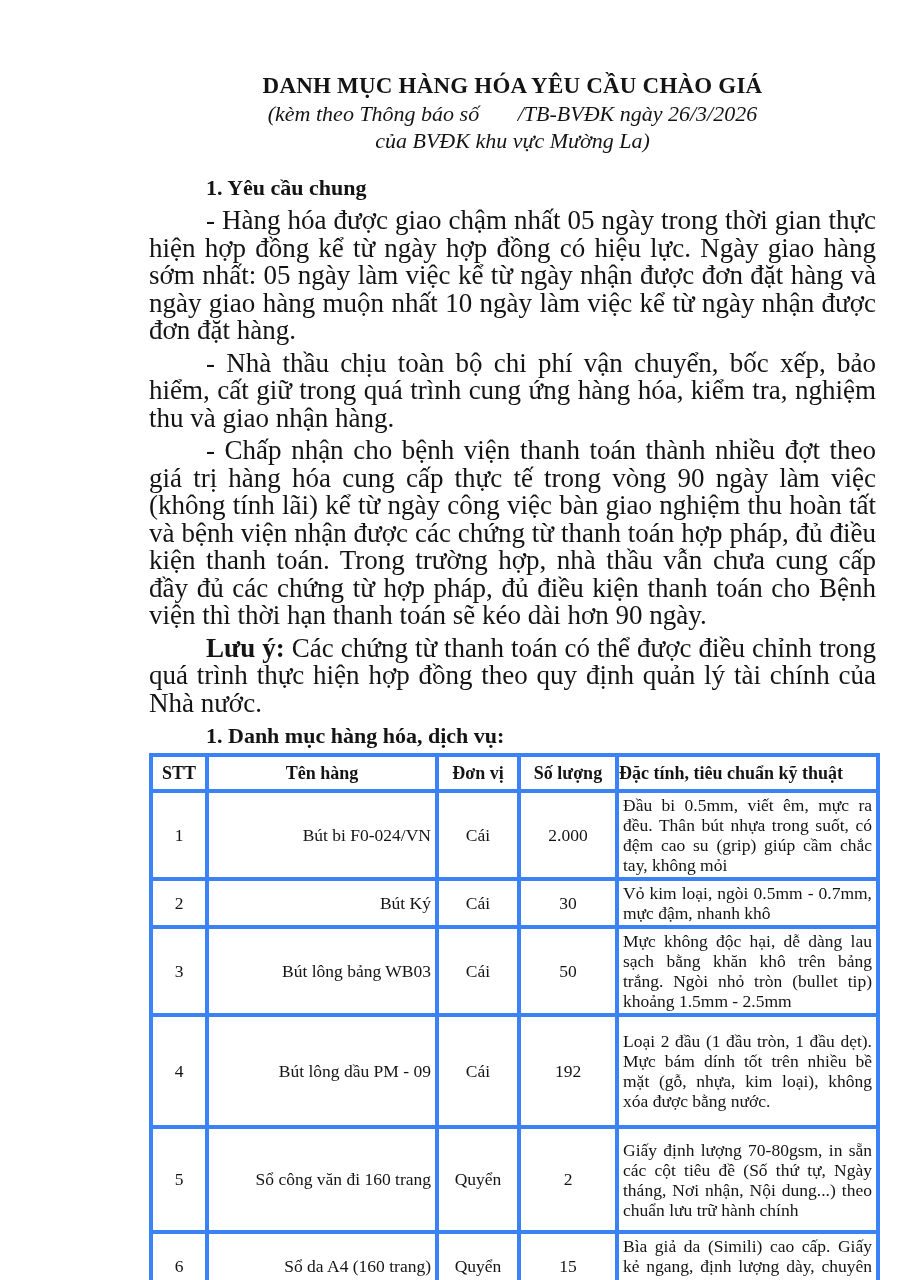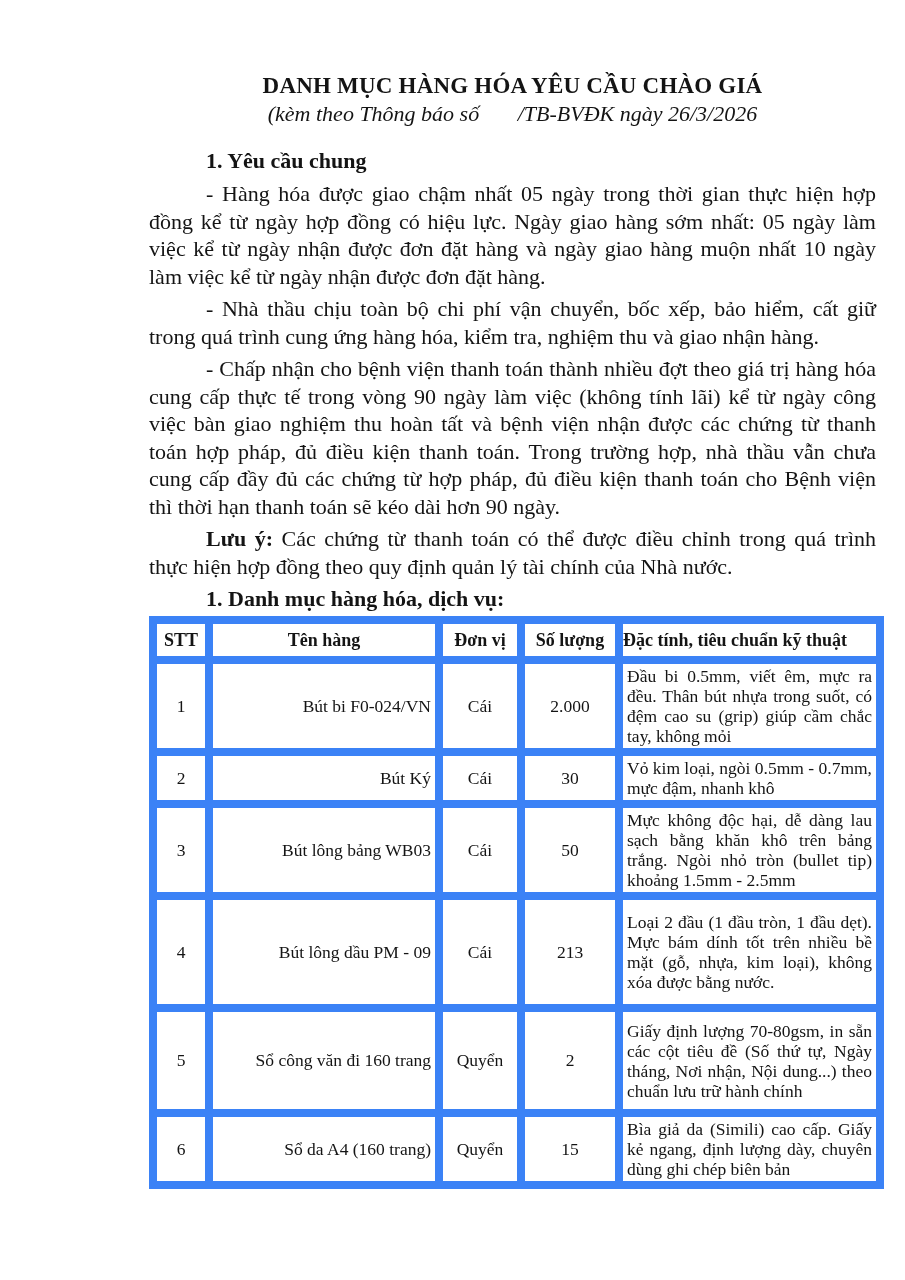--- a/index.html
+++ b/index.html
@@ -37,37 +37,37 @@
     font-weight: bold;
     font-size: 22px;
     line-height: 28px;
     margin: 20px 0 0 57px;
   }
   .section-heading.s2 {
     margin-top: 5px;
     margin-bottom: 3px;
   }
   .body-para {
-    font-size: 22px;
+    font-size: 27px;
     line-height: 27.5px;
     text-align: justify;
     text-indent: 57px;
     margin: 5px 0 0 0;
   }
   .bold { font-weight: bold; }
   table.goods {
     border-collapse: collapse;
     width: 727px;
     table-layout: fixed;
     margin-top: 3px;
     font-size: 17.5px;
     color: #141414;
   }
   table.goods th, table.goods td {
-    border: 8px solid #3b82f6;
+    border: 4px solid #3b82f6;
     padding: 2px 4px;
     vertical-align: middle;
   }
   table.goods th {
     font-size: 18px;
     font-weight: bold;
     text-align: center;
     height: 28px;
     line-height: 21px;
   }
@@ -89,20 +89,21 @@
   tbody tr:nth-child(6) { height: 58px; }
 </style>
 </head>
 <body>
 
 <div class="page">
   <div class="content">
 
     <div class="doc-title">DANH MỤC HÀNG HÓA YÊU CẦU CHÀO GIÁ</div>
     <div class="doc-subtitle">(kèm theo Thông báo số       /TB-BVĐK ngày 26/3/2026</div>
+    <div class="doc-subtitle">của BVĐK khu vực Mường La)</div>
 
     <div class="section-heading">1. Yêu cầu chung</div>
 
     <p class="body-para">- Hàng hóa được giao chậm nhất 05 ngày trong thời gian thực hiện hợp đồng kể từ ngày hợp đồng có hiệu lực. Ngày giao hàng sớm nhất: 05 ngày làm việc kể từ ngày nhận được đơn đặt hàng và ngày giao hàng muộn nhất 10 ngày làm việc kể từ ngày nhận được đơn đặt hàng.</p>
     <p class="body-para">- Nhà thầu chịu toàn bộ chi phí vận chuyển, bốc xếp, bảo hiểm, cất giữ trong quá trình cung ứng hàng hóa, kiểm tra, nghiệm thu và giao nhận hàng.</p>
     <p class="body-para">- Chấp nhận cho bệnh viện thanh toán thành nhiều đợt theo giá trị hàng hóa cung cấp thực tế trong vòng 90 ngày làm việc (không tính lãi) kể từ ngày công việc bàn giao nghiệm thu hoàn tất và bệnh viện nhận được các chứng từ thanh toán hợp pháp, đủ điều kiện thanh toán. Trong trường hợp, nhà thầu vẫn chưa cung cấp đầy đủ các chứng từ hợp pháp, đủ điều kiện thanh toán cho Bệnh viện thì thời hạn thanh toán sẽ kéo dài hơn 90 ngày.</p>
 
     <p class="body-para"><span class="bold">Lưu ý:</span><span> Các chứng từ thanh toán có thể được điều chỉnh trong quá trình thực hiện hợp đồng theo quy định quản lý tài chính của Nhà nước.</span></p>
 
     <div class="section-heading s2">1. Danh mục hàng hóa, dịch vụ:</div>
@@ -143,21 +144,21 @@
           <td class="stt">3</td>
           <td class="name">Bút lông bảng WB03</td>
           <td class="unit">Cái</td>
           <td class="qty">50</td>
           <td class="spec">Mực không độc hại, dễ dàng lau sạch bằng khăn khô trên bảng trắng. Ngòi nhỏ tròn (bullet tip) khoảng 1.5mm - 2.5mm</td>
         </tr>
         <tr>
           <td class="stt">4</td>
           <td class="name">Bút lông dầu PM - 09</td>
           <td class="unit">Cái</td>
-          <td class="qty">213</td>
+          <td class="qty">192</td>
           <td class="spec">Loại 2 đầu (1 đầu tròn, 1 đầu dẹt). Mực bám dính tốt trên nhiều bề mặt (gỗ, nhựa, kim loại), không xóa được bằng nước.</td>
         </tr>
         <tr>
           <td class="stt">5</td>
           <td class="name">Sổ công văn đi 160 trang</td>
           <td class="unit">Quyển</td>
           <td class="qty">2</td>
           <td class="spec">Giấy định lượng 70-80gsm, in sẵn các cột tiêu đề (Số thứ tự, Ngày tháng, Nơi nhận, Nội dung...) theo chuẩn lưu trữ hành chính</td>
         </tr>
         <tr>

